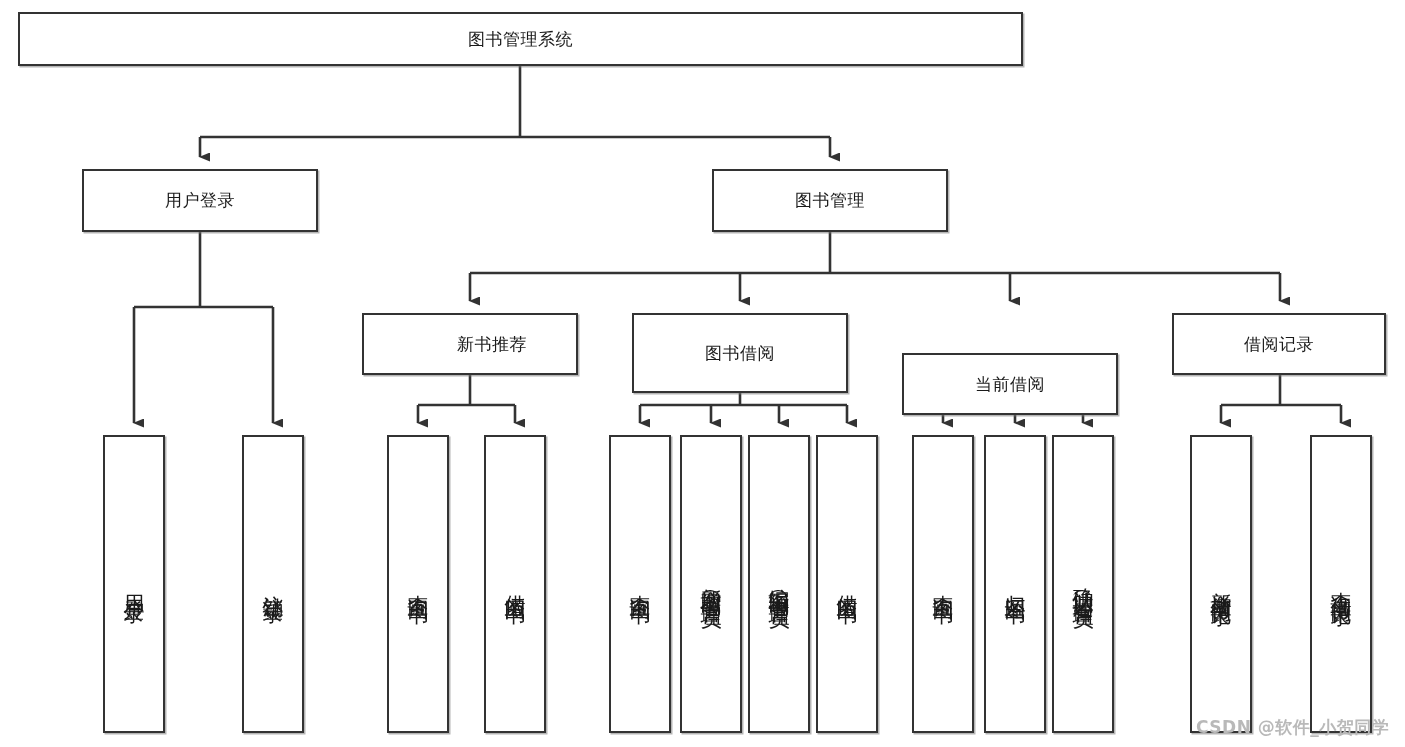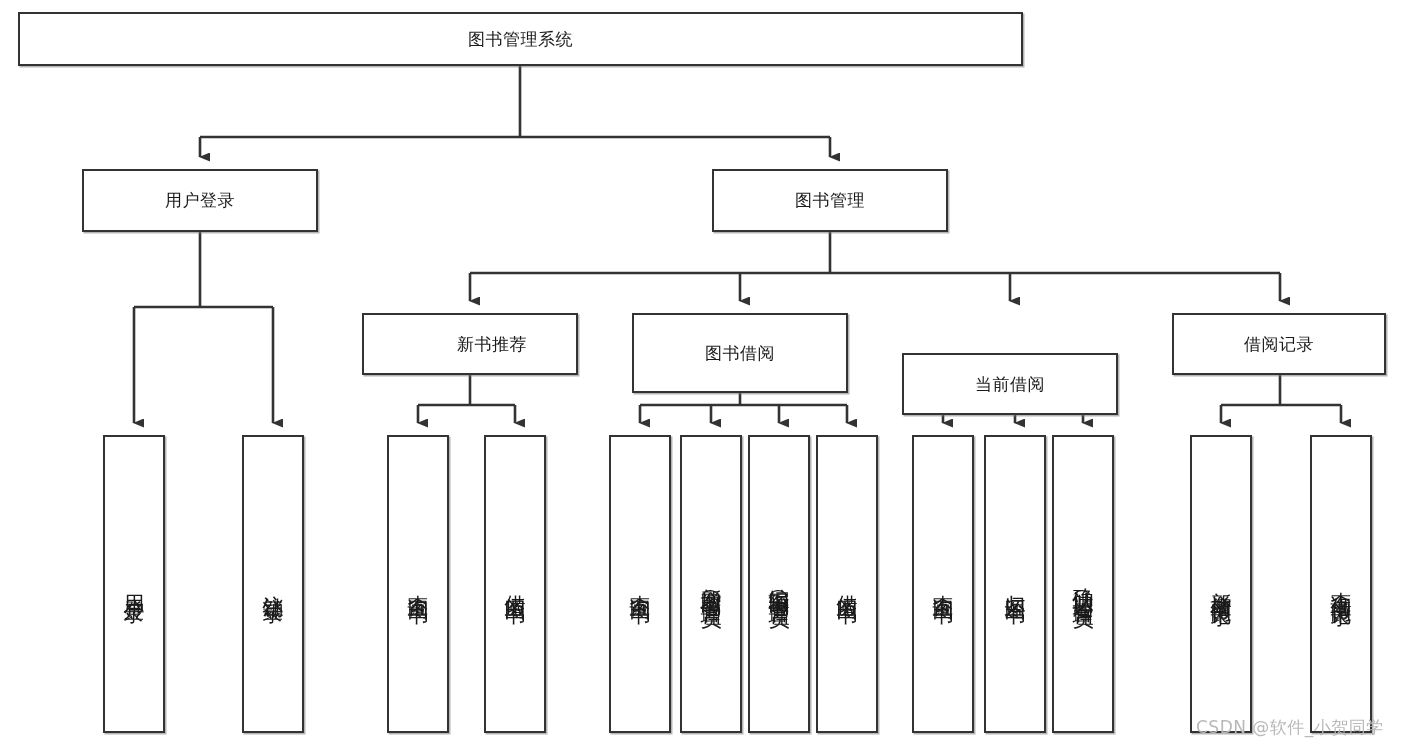--- a/index.html
+++ b/index.html
@@ -172,15 +172,15 @@
   <div class="node-box" style="left: 1052px; top: 435px; width: 62px; height: 298px;">
     <span class="node-label-v">确认归还（管理员）</span>
   </div>
   <div class="node-box" style="left: 1190px; top: 435px; width: 62px; height: 298px;">
     <span class="node-label-v">新增借阅记录</span>
   </div>
   <div class="node-box" style="left: 1310px; top: 435px; width: 62px; height: 298px;">
     <span class="node-label-v">查询借阅记录</span>
   </div>
 
-  <div class="watermark" style="left: 1196px; top: 716px;">CSDN @软件_小贺同学</div>
+  <div class="watermark" style="left: 1196px; top: 716px; font-weight: bold;">CSDN @软件_小贺同学</div>
 
 </div>
 
 </body></html>

